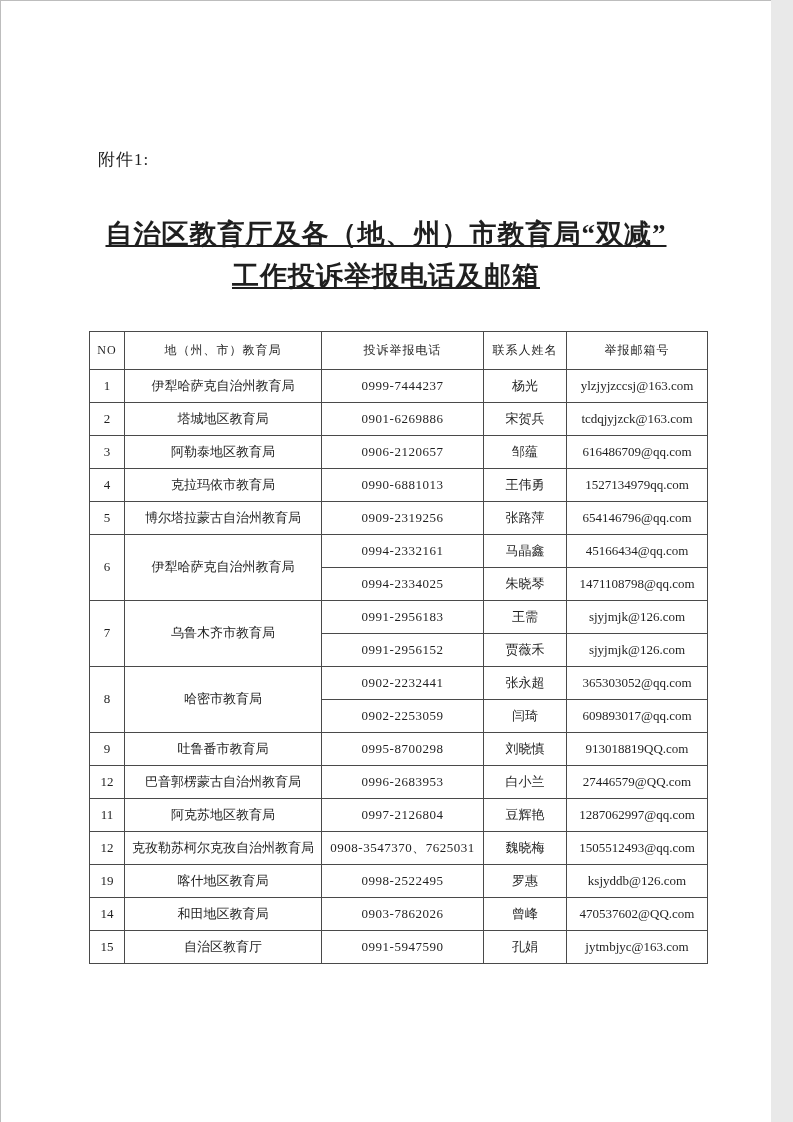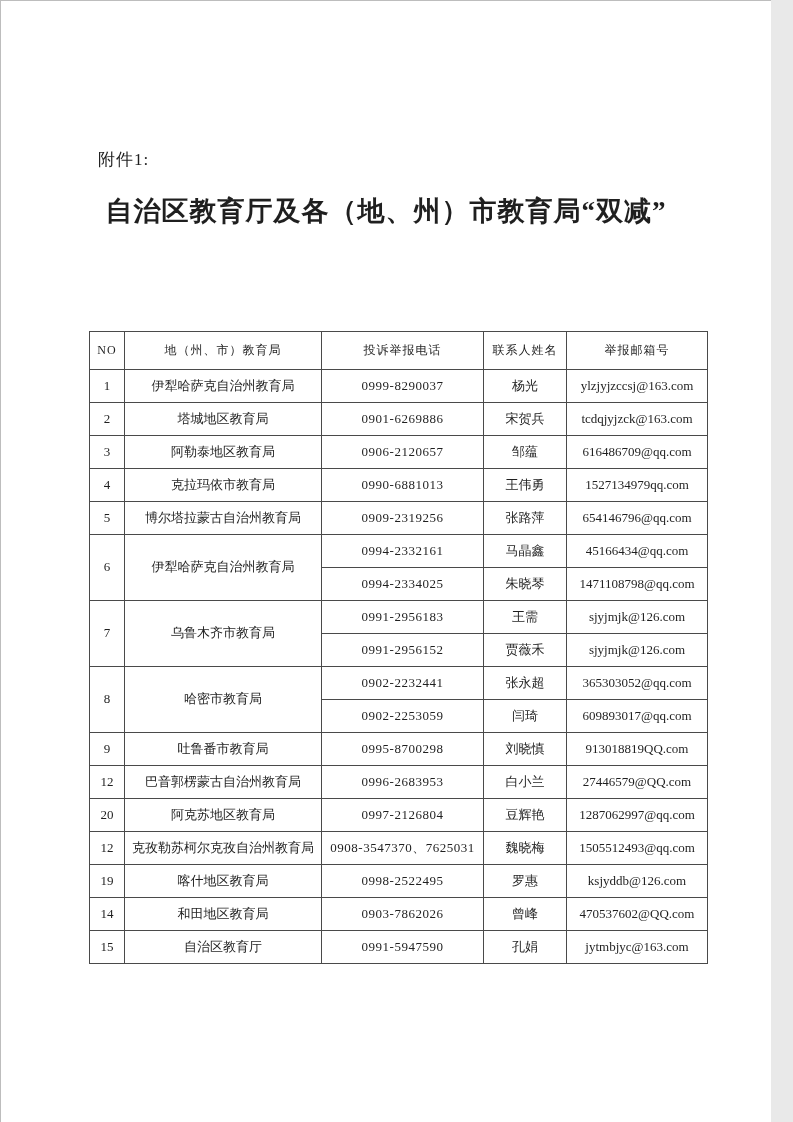--- a/index.html
+++ b/index.html
@@ -19,28 +19,29 @@
   }
   .attachment-label {
     position: absolute;
     left: 97px;
     top: 147px;
     font-size: 17px;
     letter-spacing: 1px;
   }
   .doc-title {
     position: absolute;
-    top: 189px;
+    top: 212px;
     left: 0;
     width: 100%;
     text-align: center;
     font-size: 27px;
     font-weight: bold;
     line-height: 42px;
     letter-spacing: 1px;
+    text-decoration: underline;
   }
   .contact-table {
     position: absolute;
     left: 88px;
     top: 330px;
     width: 618px;
     border-collapse: collapse;
     table-layout: fixed;
   }
   .contact-table th, .contact-table td {
@@ -68,20 +69,21 @@
 </style>
 </head>
 <body>
 
 <div class="page">
 
   <div class="attachment-label">附件1:</div>
 
   <div class="doc-title">
     <div>自治区教育厅及各（地、州）市教育局“双减”</div>
+    <div>工作投诉举报电话及邮箱</div>
   </div>
 
   <table class="contact-table">
     <colgroup>
       <col class="c-no">
         <col class="c-bureau">
         <col class="c-phone">
         <col class="c-name">
         <col class="c-email">
     </colgroup>
@@ -91,21 +93,21 @@
         <th>地（州、市）教育局</th>
         <th>投诉举报电话</th>
         <th>联系人姓名</th>
         <th>举报邮箱号</th>
       </tr>
     </thead>
     <tbody id="table-body">
         <tr>
           <td rowspan="1" class="cell-no">1</td>
           <td rowspan="1" class="cell-bureau">伊犁哈萨克自治州教育局</td>
-          <td class="cell-phone">0999-8290037</td>
+          <td class="cell-phone">0999-7444237</td>
           <td class="cell-contact">杨光</td>
           <td class="cell-email">ylzjyjzccsj@163.com</td>
         </tr>
         <tr>
           <td rowspan="1" class="cell-no">2</td>
           <td rowspan="1" class="cell-bureau">塔城地区教育局</td>
           <td class="cell-phone">0901-6269886</td>
           <td class="cell-contact">宋贺兵</td>
           <td class="cell-email">tcdqjyjzck@163.com</td>
         </tr>
@@ -174,21 +176,21 @@
           <td class="cell-email">913018819QQ.com</td>
         </tr>
         <tr>
           <td rowspan="1" class="cell-no">12</td>
           <td rowspan="1" class="cell-bureau">巴音郭楞蒙古自治州教育局</td>
           <td class="cell-phone">0996-2683953</td>
           <td class="cell-contact">白小兰</td>
           <td class="cell-email">27446579@QQ.com</td>
         </tr>
         <tr>
-          <td rowspan="1" class="cell-no">20</td>
+          <td rowspan="1" class="cell-no">11</td>
           <td rowspan="1" class="cell-bureau">阿克苏地区教育局</td>
           <td class="cell-phone">0997-2126804</td>
           <td class="cell-contact">豆辉艳</td>
           <td class="cell-email">1287062997@qq.com</td>
         </tr>
         <tr>
           <td rowspan="1" class="cell-no">12</td>
           <td rowspan="1" class="cell-bureau">克孜勒苏柯尔克孜自治州教育局</td>
           <td class="cell-phone">0908-3547370、7625031</td>
           <td class="cell-contact">魏晓梅</td>

